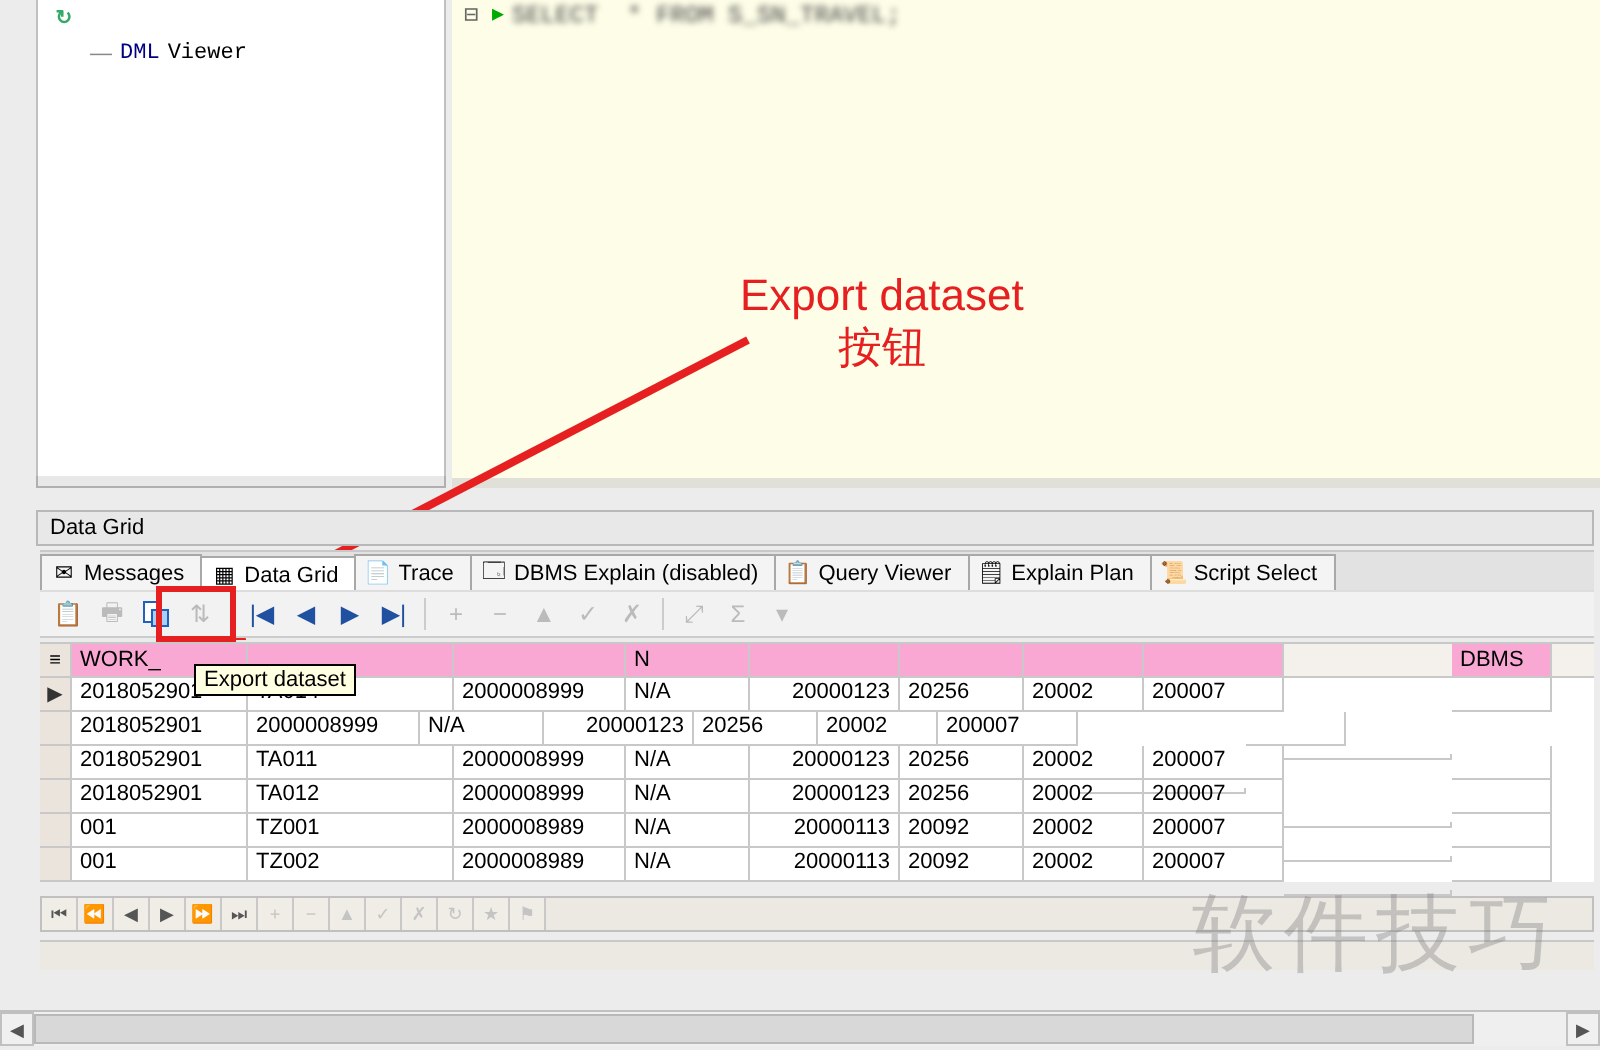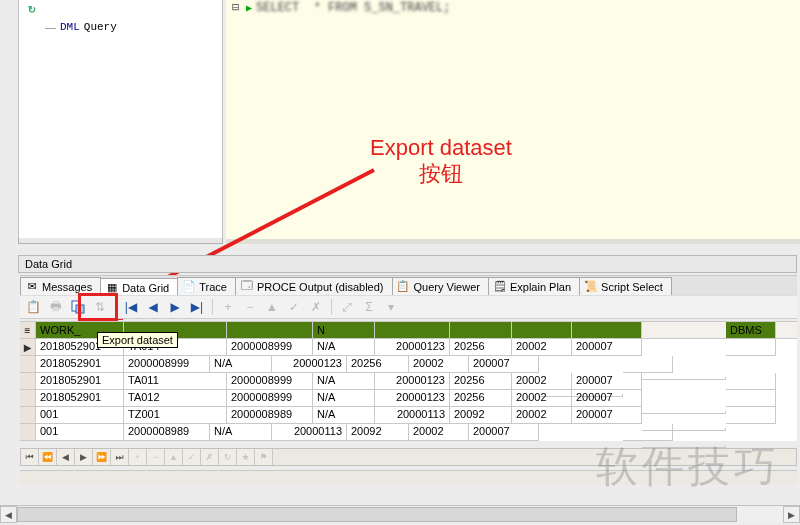--- a/index.html
+++ b/index.html
@@ -91,21 +91,21 @@
     position:absolute; left:20px; top:321px; width:777px; height:18px;
     background:#f4f0eb; border-top:1px solid #c8c8c8; border-bottom:1px solid #c8c8c8;
     display:flex;
   }
   .gh-spacer {
     width:16px; flex:0 0 16px; border-right:1px solid #c8c8c8; background:#eae4dc;
     display:flex; align-items:center; justify-content:center; font-size:10px;
   }
   .gh-cell {
     border-right:1px solid #c8c8c8; padding:2px 4px; overflow:hidden; white-space:nowrap;
-    background:#4d7c0f;
+    background:#f9a8d4;
   }
 
   
   .grid-body { position:absolute; left:20px; top:339px; width:777px; }
   .grid-row { display:flex; height:17px; background:#fff; }
   .gr-spacer {
     width:16px; flex:0 0 16px; border-right:1px solid #c8c8c8; border-bottom:1px solid #c8c8c8;
     background:#eae4dc; display:flex; align-items:center; justify-content:center; font-size:10px; color:#333;
   }
   .gr-cell {
@@ -163,21 +163,21 @@
 
 <div class="root">
 
   <div class="left-panel">
     <div class="tree-row">
       <span class="tree-ic">↻</span>
     </div>
     <div class="tree-row" style="padding-left:26px">
       <span style="color:#888">—</span>
       <span class="tree-sql1">DML</span>
-      <span class="tree-sql2">Query</span>
+      <span class="tree-sql2">Viewer</span>
     </div>
   </div>
   <div class="left-panel-border"></div>
 
   <div class="editor-area">
     <div class="editor-line">
       <span class="editor-gutter">⊟</span>
       <span class="kw-play">▶</span>
       <span style="filter:blur(1.5px);color:#444">SELECT&nbsp;&nbsp;*&nbsp;FROM&nbsp;S_SN_TRAVEL;</span>
     </div>
@@ -208,21 +208,21 @@
       <div class="dg-tab-active">
         <span class="tab-ic">▦</span>
         <span>Data Grid</span>
       </div>
       <div class="dg-tab">
         <span class="tab-ic">📄</span>
         <span>Trace</span>
       </div>
       <div class="dg-tab">
         <span class="tab-ic">🗔</span>
-        <span>PROCE Output (disabled)</span>
+        <span>DBMS Explain (disabled)</span>
       </div>
       <div class="dg-tab">
         <span class="tab-ic">📋</span>
         <span>Query Viewer</span>
       </div>
       <div class="dg-tab">
         <span class="tab-ic">🗒</span>
         <span>Explain Plan</span>
       </div>
       <div class="dg-tab">
@@ -338,20 +338,21 @@
         <div class="gr-cell c4">20000113</div>
         <div class="gr-cell c5">20092</div>
         <div class="gr-cell c6">20002</div>
         <div class="gr-cell c7">200007</div>
         <div class="gr-cell c8"></div>
         <div class="gr-cell c9"></div>
       </div>
       <div class="grid-row">
         <div class="gr-spacer"></div>
         <div class="gr-cell c0">001</div>
+        <div class="gr-cell c1">TZ002</div>
         <div class="gr-cell c2">2000008989</div>
         <div class="gr-cell c3">N/A</div>
         <div class="gr-cell c4">20000113</div>
         <div class="gr-cell c5">20092</div>
         <div class="gr-cell c6">20002</div>
         <div class="gr-cell c7">200007</div>
         <div class="gr-cell c8"></div>
         <div class="gr-cell c9"></div>
       </div>
     </div>

